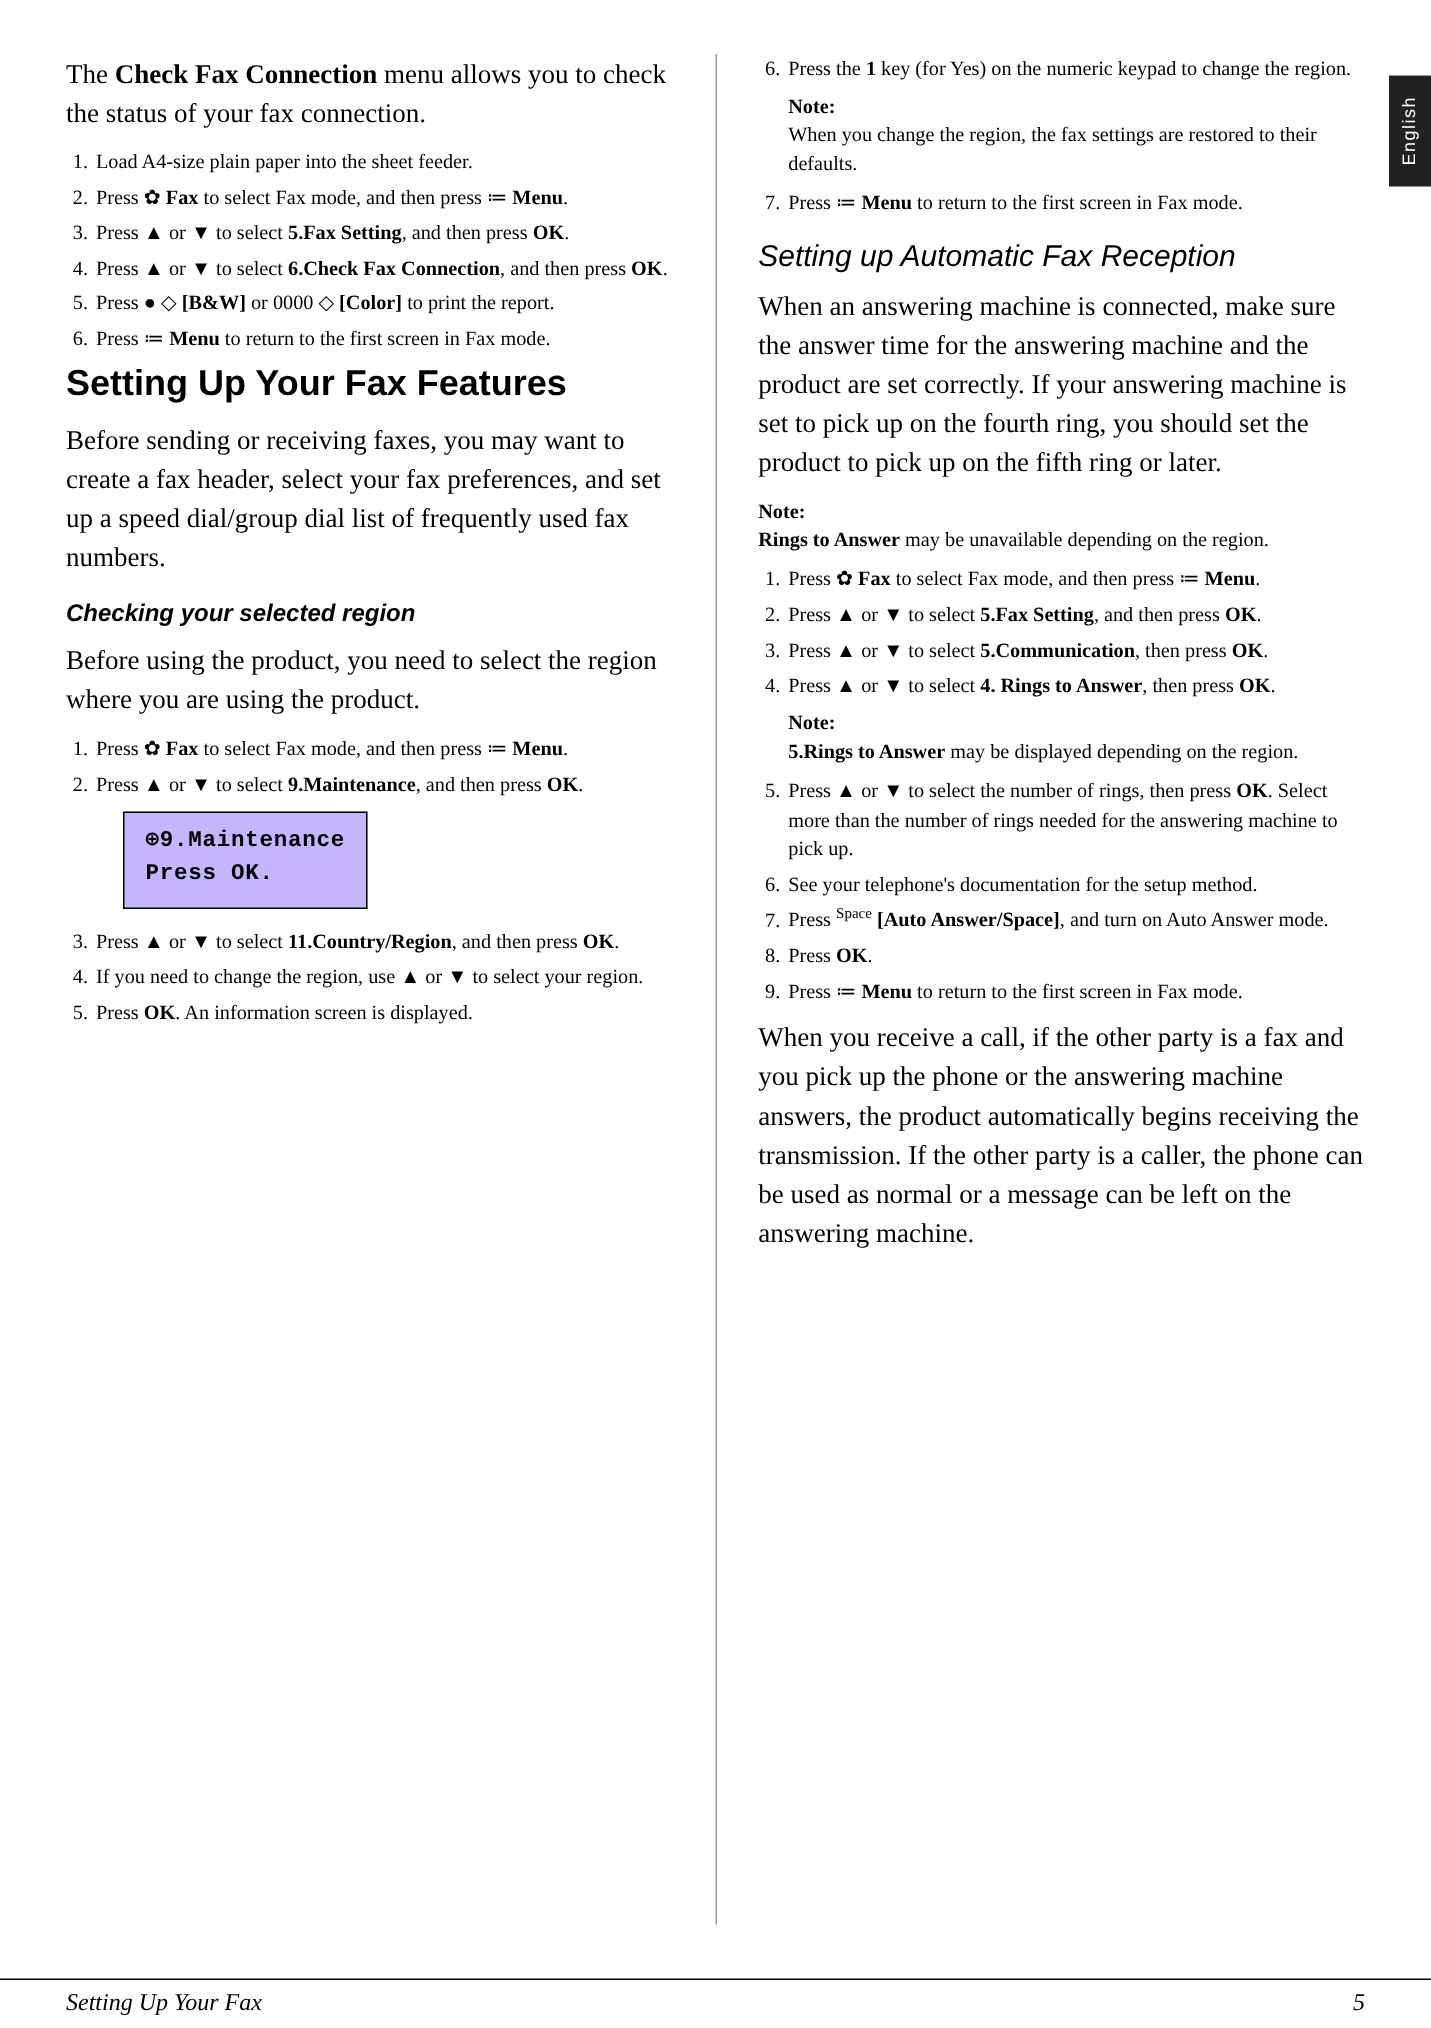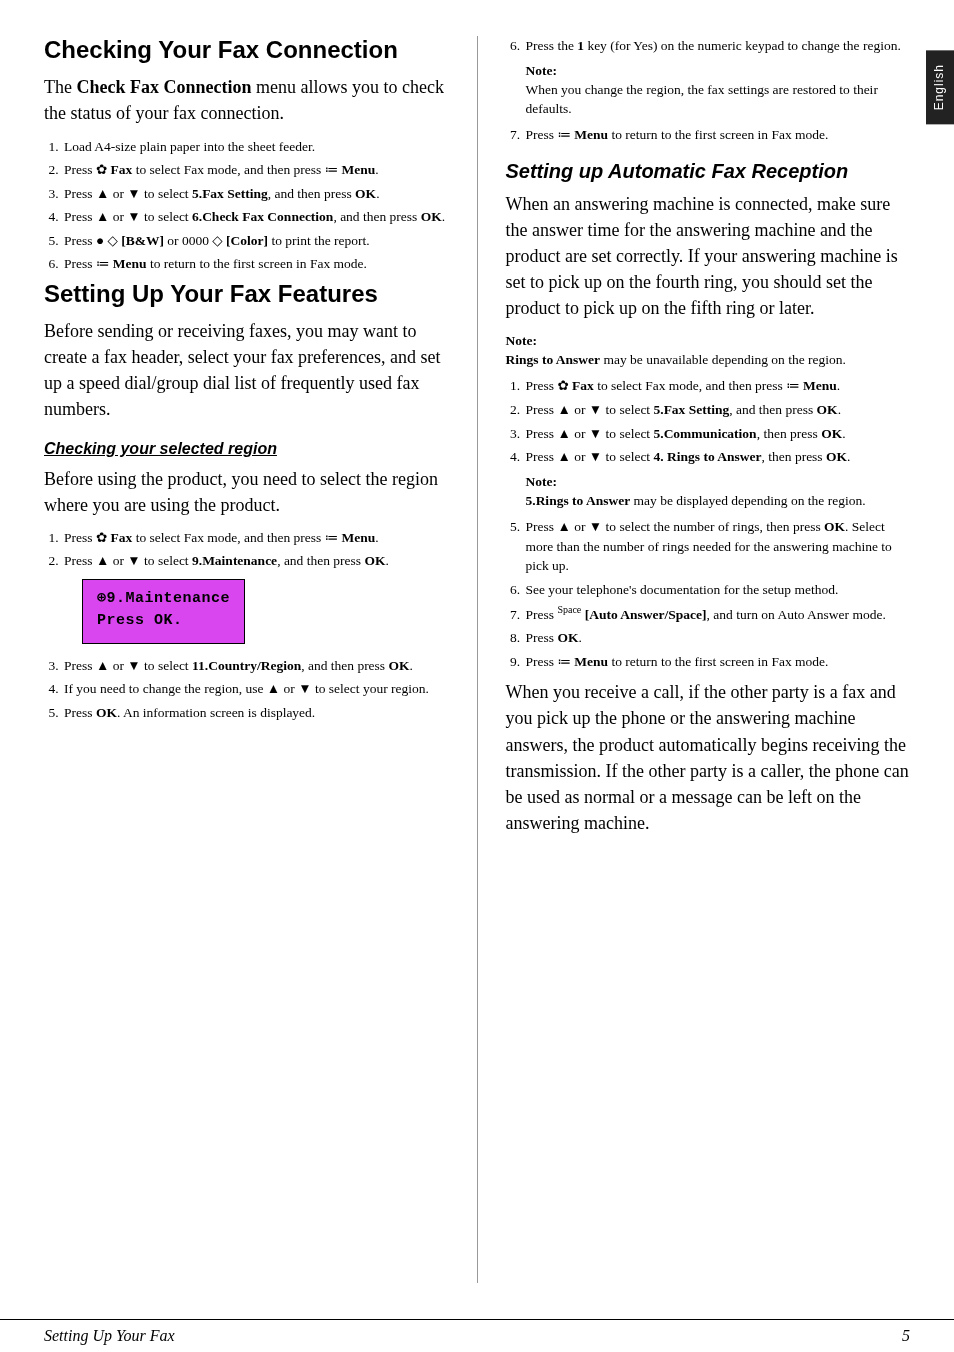--- a/index.html
+++ b/index.html
@@ -62,35 +62,34 @@
     }
     h1.section-title {
       font-size: 24px;
       font-weight: 900;
       font-family: Arial, sans-serif;
       line-height: 1.18;
       margin-bottom: 10px;
     }
     h2.section-title {
       font-size: 20px;
-      font-weight: 700;
+      font-weight: 400;
       font-family: Arial, sans-serif;
       line-height: 1.2;
       margin-bottom: 8px;
       margin-top: 18px;
     }
     h3.subsection-title {
       font-size: 16px;
       font-weight: 700;
       font-style: italic;
       font-family: Arial, sans-serif;
       line-height: 1.25;
       margin-bottom: 7px;
       margin-top: 16px;
-      text-decoration: underline;
     }
     .intro-text {
       font-size: 18px;
       line-height: 1.45;
       margin-bottom: 10px;
     }
     ol {
       margin-left: 18px;
       margin-bottom: 6px;
     }
@@ -112,37 +111,36 @@
       line-height: 1.42;
     }
     .lcd-box {
       border: 1.5px solid #000;
       font-family: 'Courier New', Courier, monospace;
       font-size: 15px;
       font-weight: 700;
       padding: 8px 14px 10px 14px;
       margin: 8px 0 8px 18px;
       display: inline-block;
-      background: #d946ef;
+      background: #c4b5fd;
       line-height: 1.5;
       letter-spacing: 0.5px;
     }
   </style>
 </head>
 <body>
 
 <div class="page">
 
   <div class="side-tab">English</div>
 
   <div class="content-area">
 
     <div class="left-col">
 
-      <h1 class="section-title">Checking Your Fax Connection</h1>
       <p class="intro-text">The <b>Check Fax Connection</b> menu allows you to check the status of your fax connection.</p>
 
       <ol>
         <li>Load A4-size plain paper into the sheet feeder.</li>
         <li>Press <span>✿</span> <b>Fax</b> to select Fax mode, and then press <span>≔</span> <b>Menu</b>.</li>
         <li>Press <b>▲</b> or <b>▼</b> to select <b>5.Fax Setting</b>, and then press <b>OK</b>.</li>
         <li>Press <b>▲</b> or <b>▼</b> to select <b>6.Check Fax Connection</b>, and then press <b>OK</b>.</li>
         <li>Press ● ◇ <b>[B&amp;W]</b> or 0000 ◇ <b>[Color]</b> to print the report.</li>
         <li>Press <span>≔</span> <b>Menu</b> to return to the first screen in Fax mode.</li>
       </ol>

